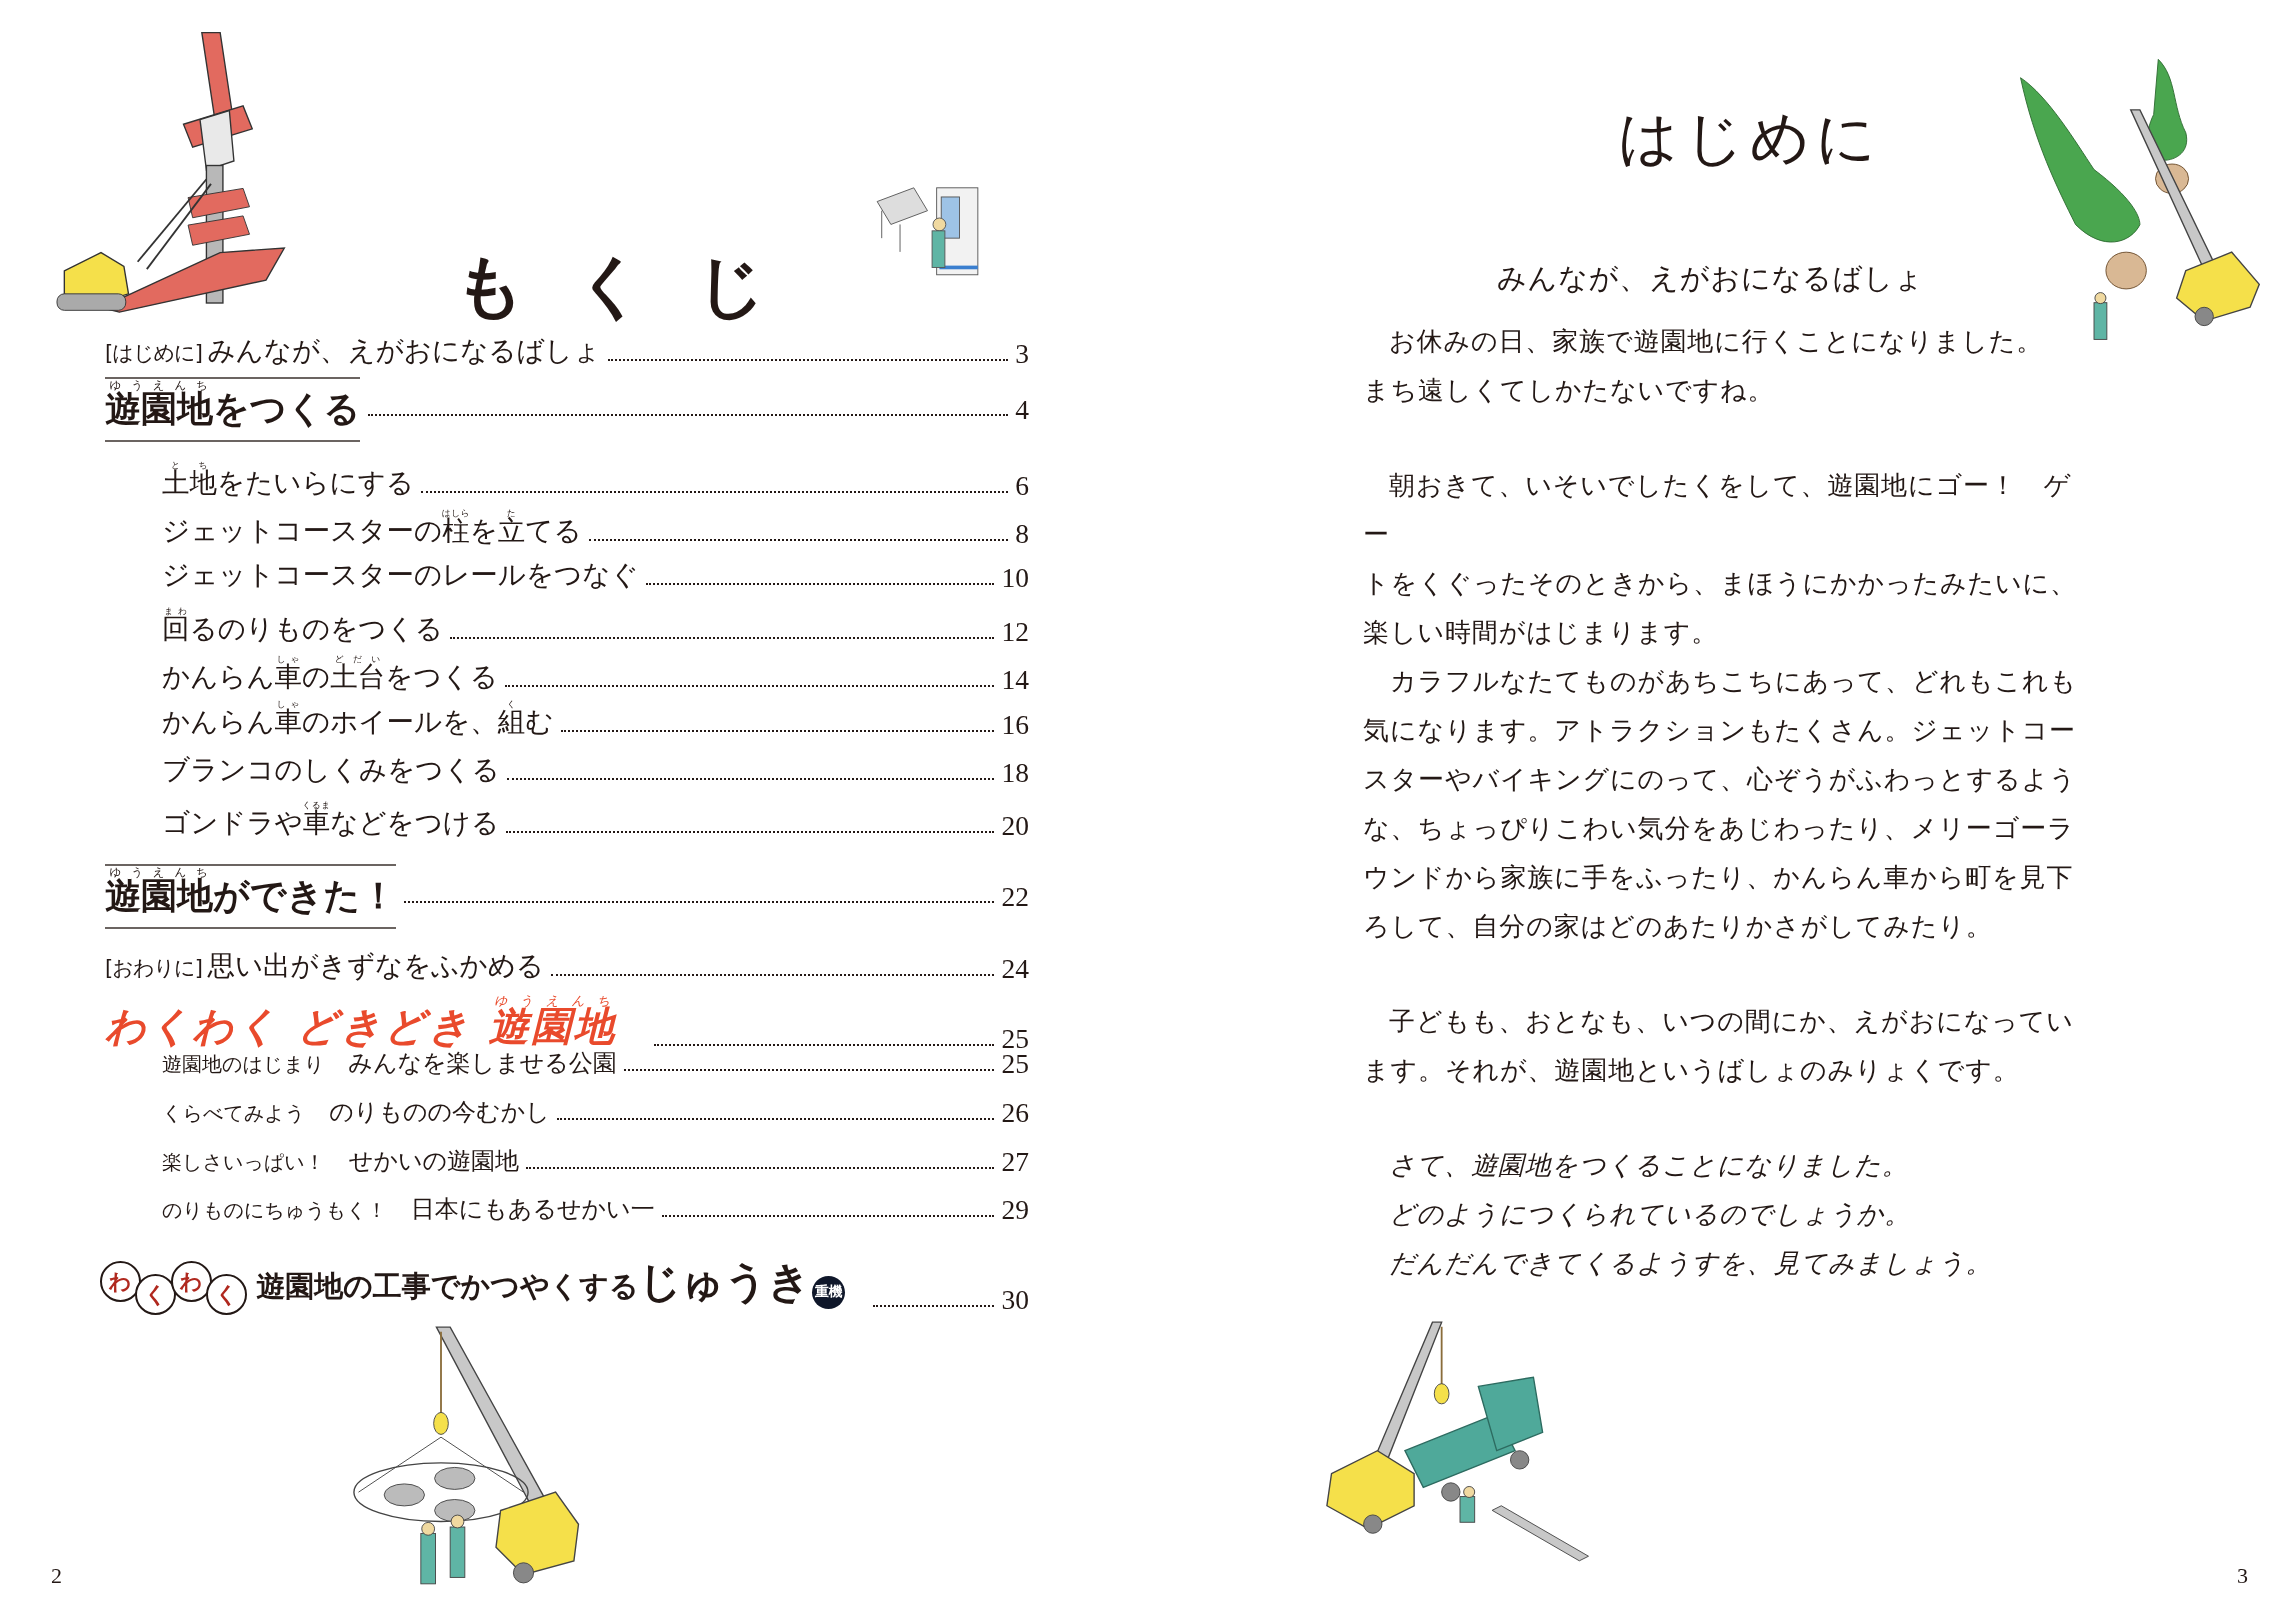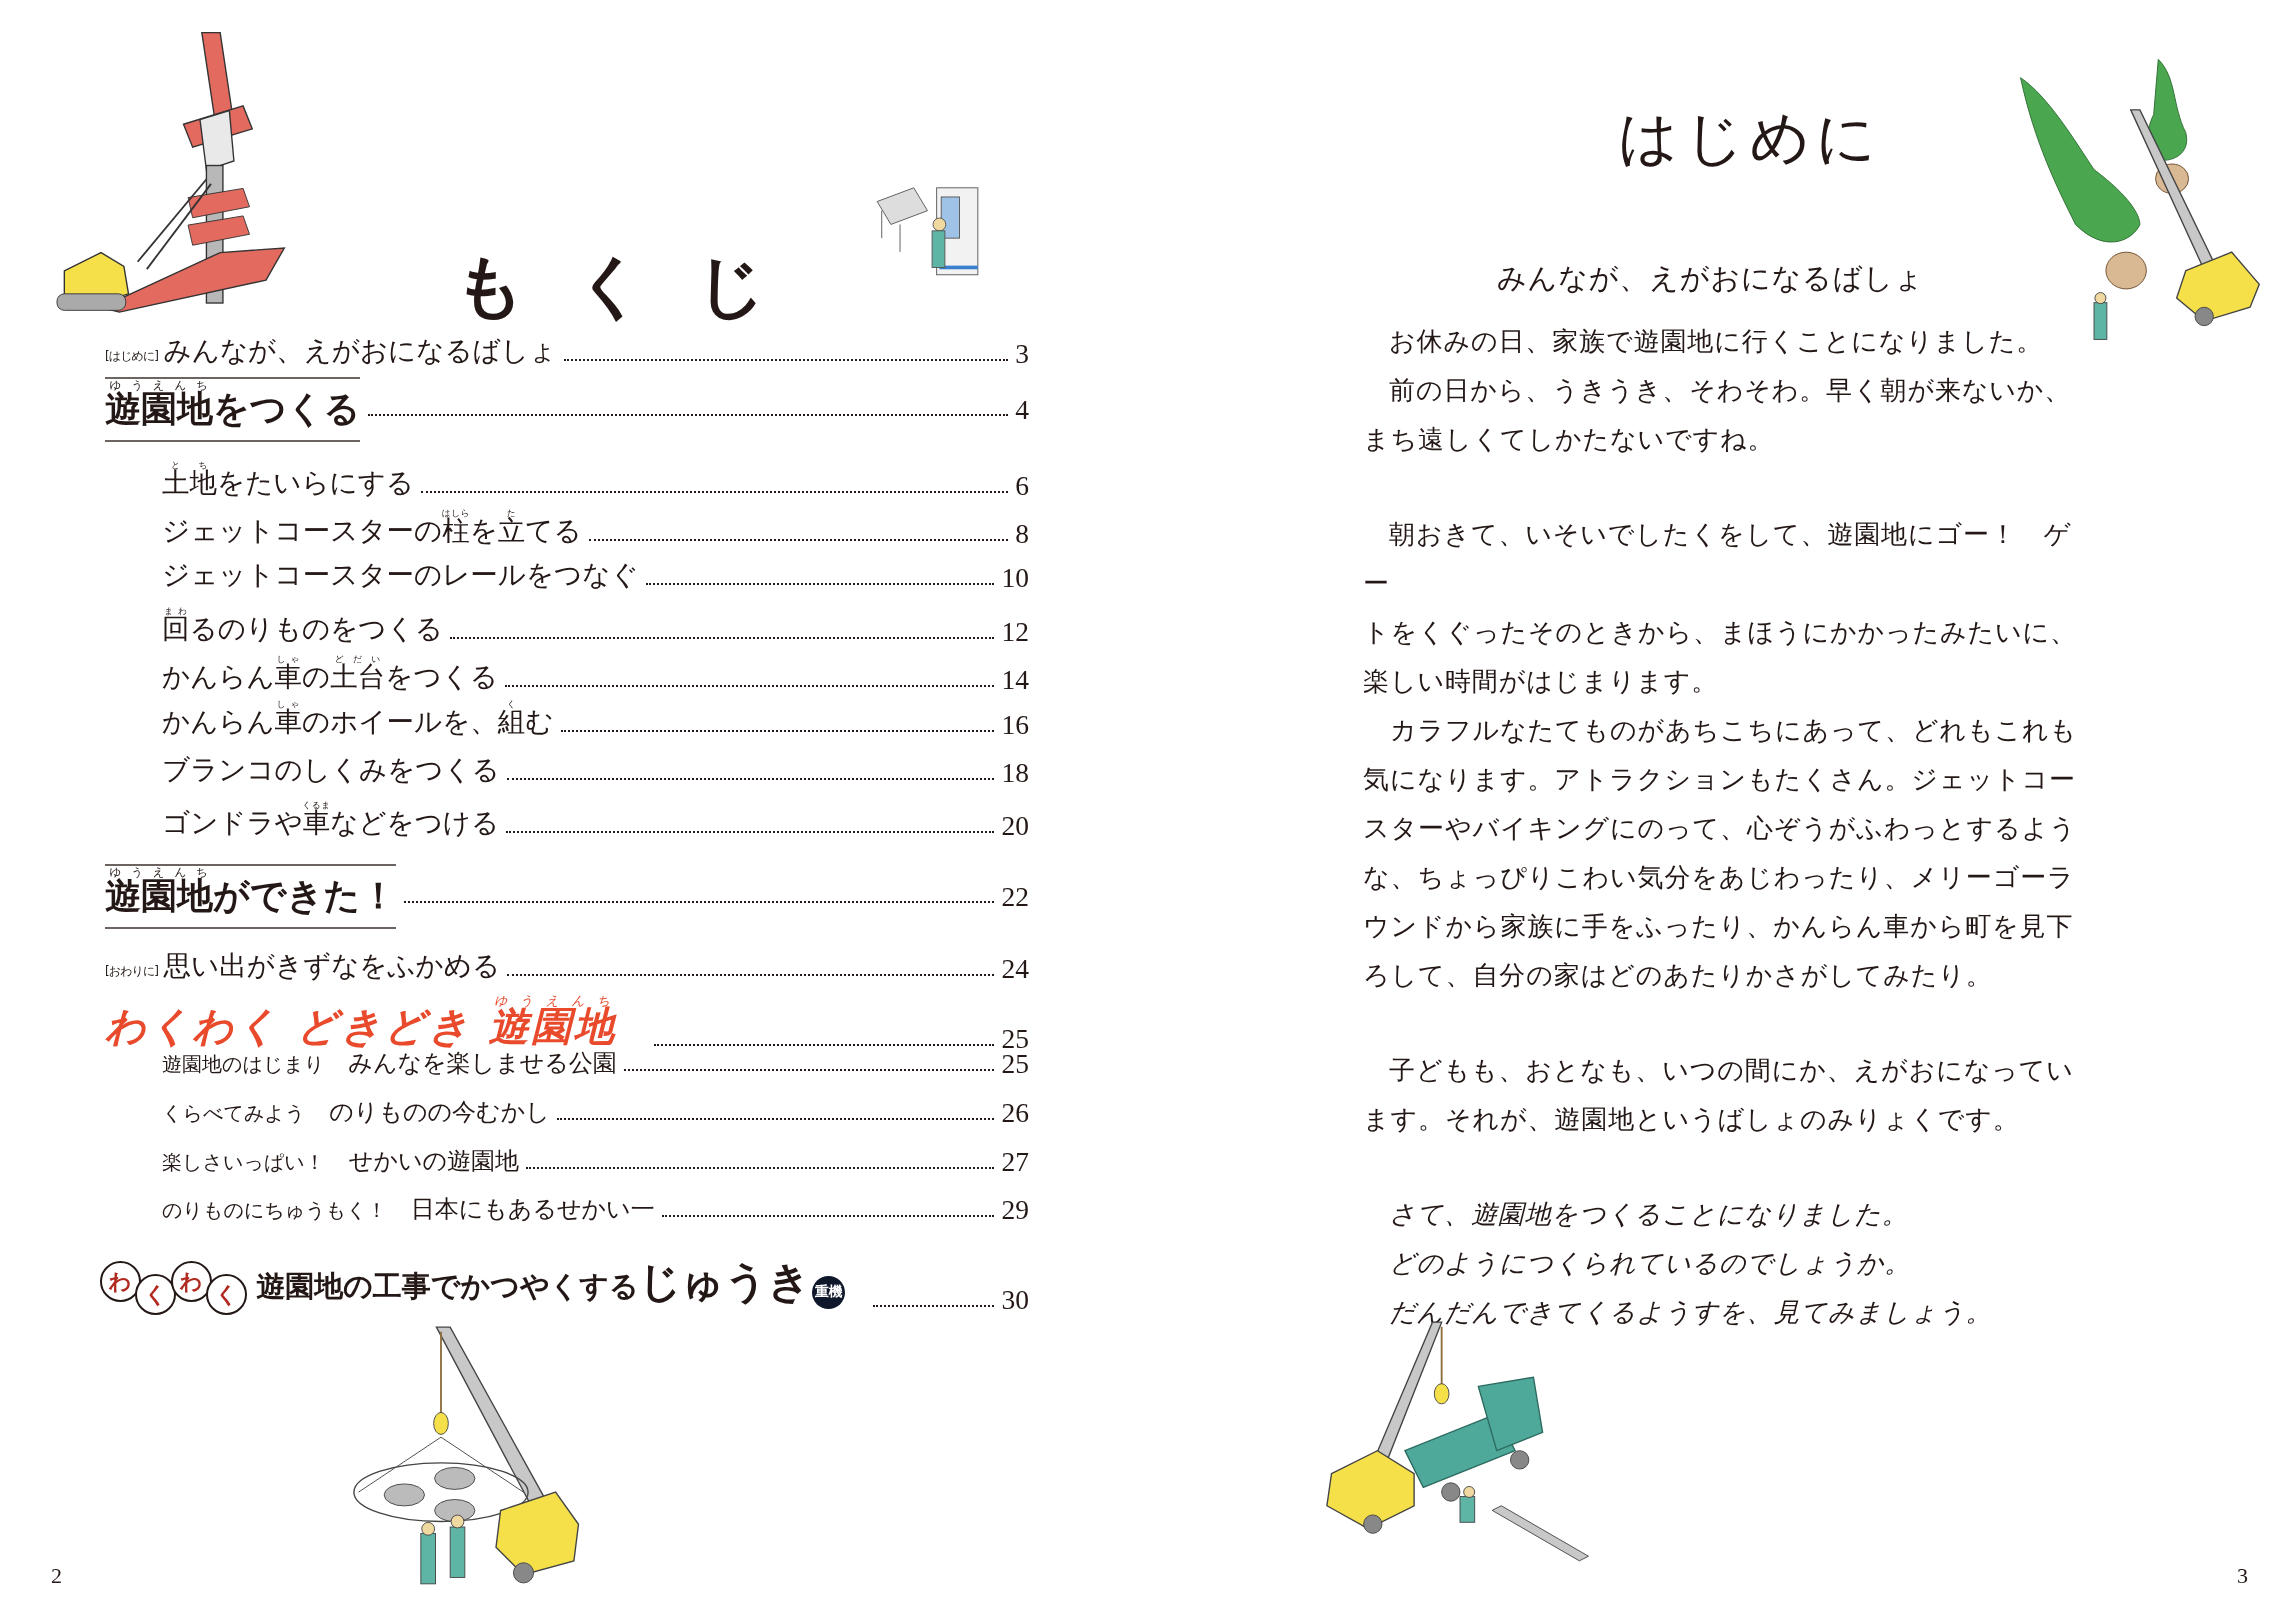--- a/index.html
+++ b/index.html
@@ -13,21 +13,21 @@
   rt { font-size:0.32em; font-weight:normal; letter-spacing:0.05em; }
 
   
   .toc-title { position:absolute; left:455px; top:241px; font-size:68px; font-weight:bold;
                letter-spacing:51px; font-family:"DejaVu Sans",sans-serif; }
   .toc { position:absolute; left:105px; top:331px; width:924px; }
   .toc-row { position:absolute; left:0; right:0; display:flex; align-items:flex-end; }
   .toc-row .lbl { white-space:nowrap; }
   .toc-row .dots { flex:1; border-bottom:2.8px dotted #231815; margin:0 7.3px 8.3px 7.3px; height:0; }
   .toc-row .pg { font-family:"Liberation Serif",serif; font-size:27.5px; line-height:31px; }
-  .bracket { font-size:12px; margin-right:5.5px; letter-spacing:-0.9px; }
+  .bracket { font-size:21px; margin-right:5.5px; letter-spacing:-0.9px; }
   .lead { font-size:27.5px; }
   .sect { font-size:36px; font-weight:bold; padding:5.5px 0; border-top:2.8px solid #6b6461;
           border-bottom:2.8px solid #6b6461; }
   .sub { font-size:27.5px; padding-left:57px; }
   .sub2 { font-size:24px; padding-left:57px; }
   .sub2 .kicker { font-size:20px; margin-right:24px; }
   .orange { color:#e94a2c; font-size:40px; font-weight:bold; letter-spacing:2.8px; font-style:italic; }
   .bubbles { display:inline-flex; margin-right:9.2px; vertical-align:middle; }
   .bubble { width:37px; height:37px; border-radius:50%; border:2.8px solid #231815; background:#fff;
             color:#b0281e; font-weight:bold; font-size:22px; display:inline-flex; align-items:center;
@@ -239,21 +239,20 @@
     <circle cx="230" cy="300" r="10" fill="#888" stroke="#444"></circle>
     <rect x="110" y="285" width="14" height="40" fill="#5fb5a5" stroke="#444"></rect>
     <circle cx="117" cy="280" r="6" fill="#f0d9a0" stroke="#444"></circle>
   </svg>
 
   <div class="intro-sub">みんなが、えがおになるばしょ</div>
 
   <div class="body">
     <div class="para">
       <p>お休みの日、家族で遊園地に行くことになりました。</p>
-      <p>前の日から、うきうき、そわそわ。早く朝が来ないか、</p>
       <p style="text-indent:0">まち遠しくてしかたないですね。</p>
     </div>
     <div class="para">
       <p>朝おきて、いそいでしたくをして、遊園地にゴー！　ゲー</p>
       <p style="text-indent:0">トをくぐったそのときから、まほうにかかったみたいに、</p>
       <p style="text-indent:0">楽しい時間がはじまります。</p>
       <p style="text-indent:0">　カラフルなたてものがあちこちにあって、どれもこれも</p>
       <p style="text-indent:0">気になります。アトラクションもたくさん。ジェットコー</p>
       <p style="text-indent:0">スターやバイキングにのって、心ぞうがふわっとするよう</p>
       <p style="text-indent:0">な、ちょっぴりこわい気分をあじわったり、メリーゴーラ</p>

